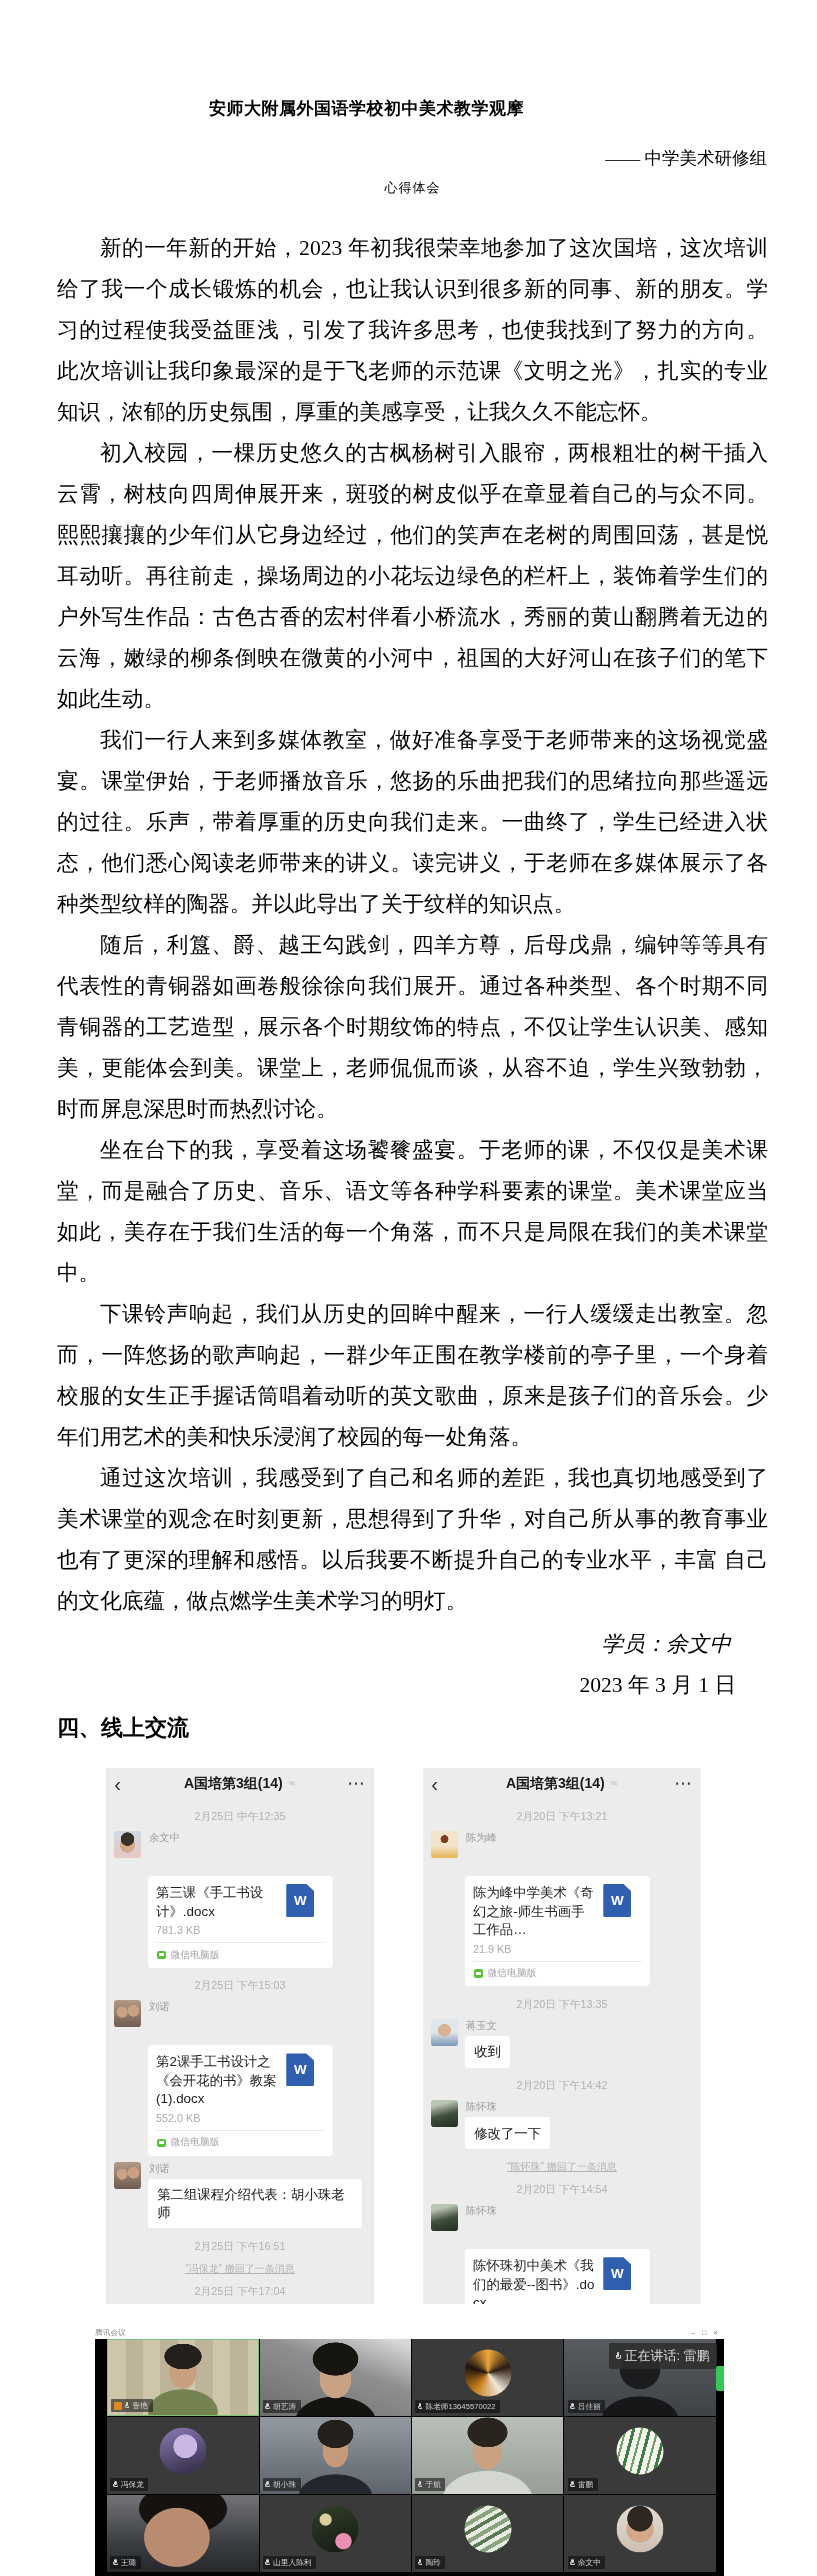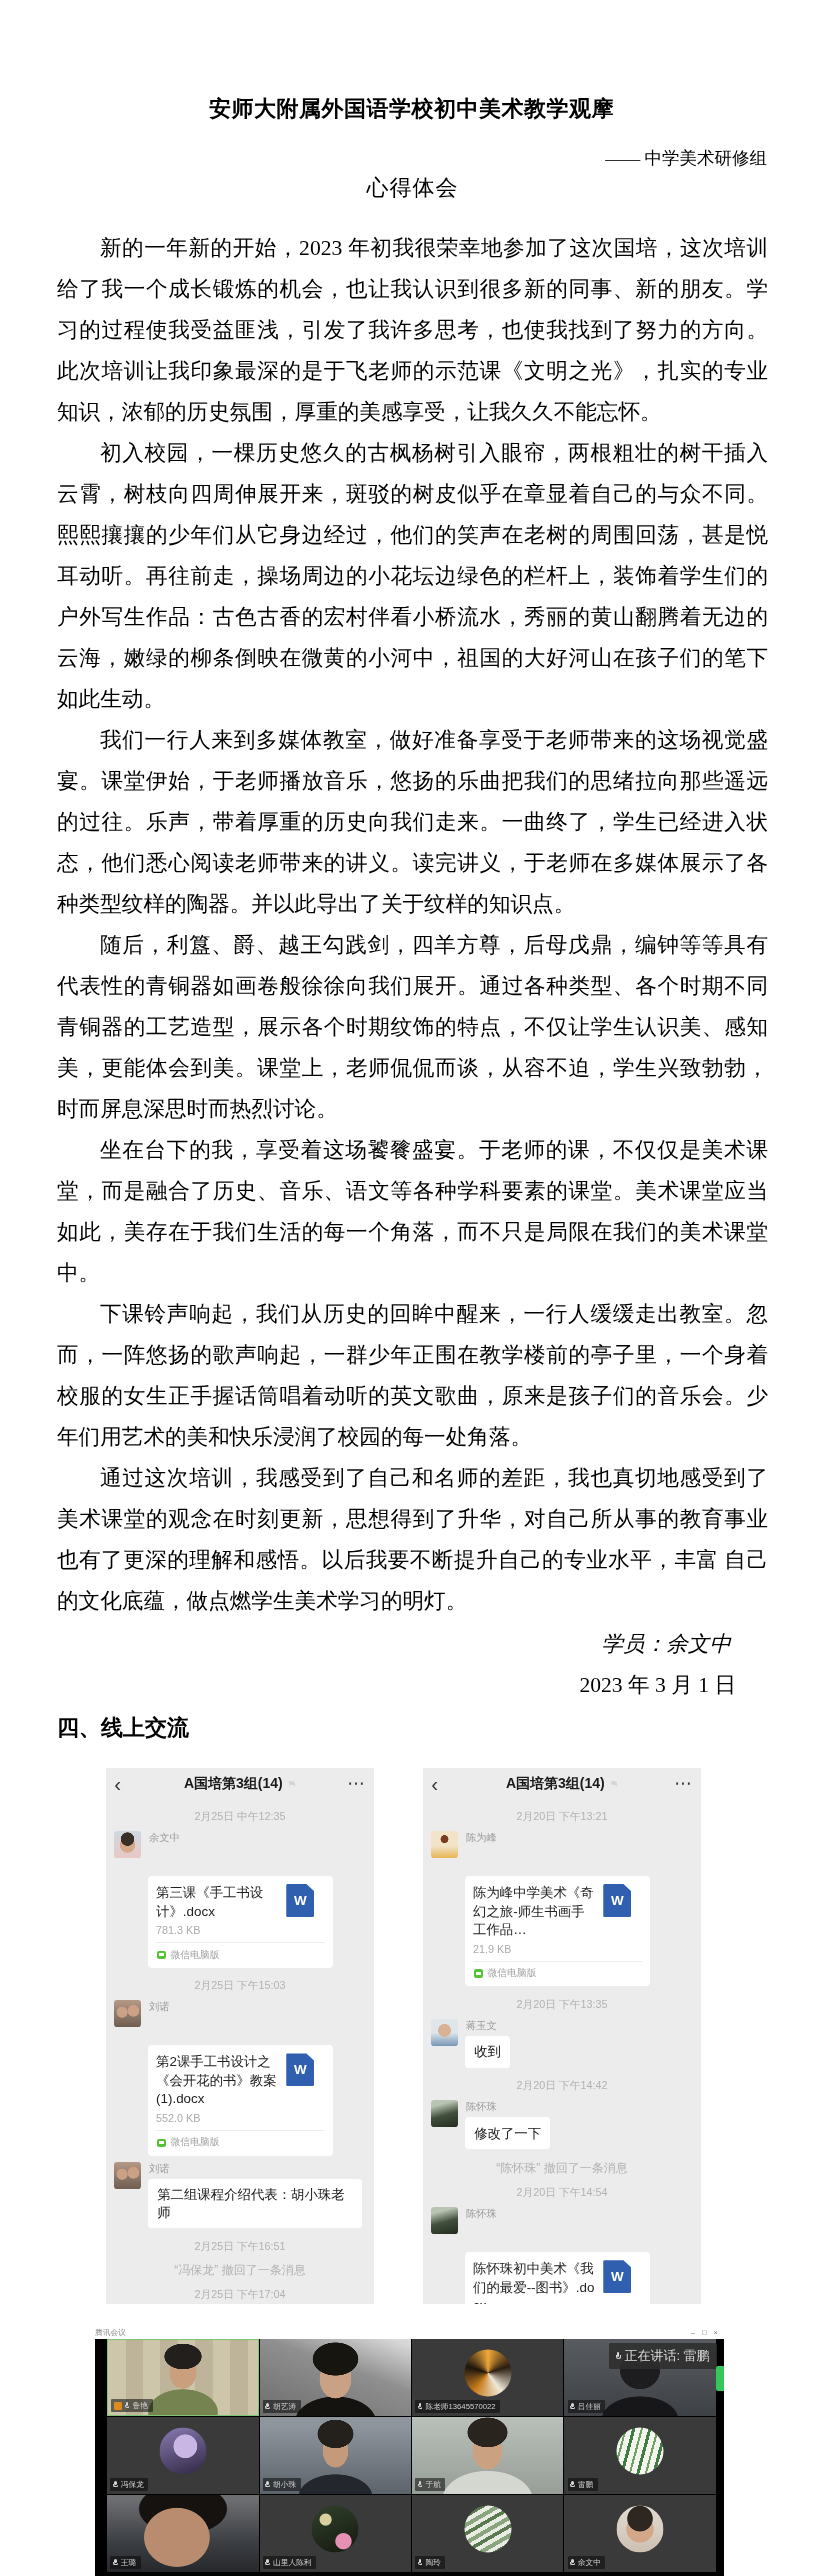--- a/index.html
+++ b/index.html
@@ -2,44 +2,44 @@
 <html style="font-size:8.2px"><head>
 <meta charset="utf-8">
 <style>
   html,body{margin:0;padding:0;background:#fff;}
   .page{position:relative;width:818px;height:3143px;margin:0 auto;background:#ffffff;
         font-family:"Liberation Serif", serif;color:#000;overflow:hidden;}
   .content{padding:0 50px 0 57px;}
 
   
   .doc-title{margin:95px 0 0 152px;font-family:"Liberation Sans",sans-serif;
-             font-weight:bold;font-size:22px;line-height:27px;letter-spacing:0.5px;}
+             font-weight:bold;font-size:17px;line-height:27px;letter-spacing:0.5px;}
   .byline{margin-top:24px;text-align:right;font-size:17.5px;line-height:25px;padding-right:1px;}
-  .subtitle{margin-top:4.1px;text-align:center;font-size:22px;line-height:25px;letter-spacing:1px;}
+  .subtitle{margin-top:4.1px;text-align:center;font-size:13px;line-height:25px;letter-spacing:1px;}
   .bodytext{margin-top:28px;}
   .bodytext p{margin:0;font-size:21.6px;line-height:41px;text-align:justify;text-indent:43px;}
   .signature{margin-top:2.1px;text-align:right;font-size:21.6px;line-height:41px;padding-right:37px;font-style:italic;}
   .docdate{text-align:right;font-size:21.6px;line-height:41px;padding-right:32px;}
   .sec-head{margin-top:7.2px;font-family:"Liberation Sans",sans-serif;font-weight:bold;
             font-size:22px;line-height:30px;}
 
   
   .shots{display:flex;margin:25px 0 0 106px;}
   .chat{width:268px;height:536px;background:#ececec;font-family:"Liberation Sans",sans-serif;
         position:relative;flex:none;overflow:hidden;}
   .chat.right{width:278px;margin-left:49px;}
   .chat-header{height:32px;display:flex;align-items:center;justify-content:center;position:relative;}
   .back{position:absolute;left:8.2px;top:2.1px;font-size:20.6px;color:#333;line-height:28px;}
   .more{position:absolute;right:8.2px;top:0;font-size:17.5px;color:#333;letter-spacing:1px;line-height:30px;}
   .chat-title{font-size:14px;color:#1a1a1a;font-weight:bold;display:flex;align-items:center;}
   .bell{position:relative;width:8.2px;height:8.2px;margin-left:5.2px;opacity:.55;}
   .bell::before{content:"";position:absolute;left:1.5px;top:0.5px;width:5.2px;height:4.6px;background:#c9c9c9;border-radius:2.6px 2.6px 1px 1px;}
   .bell::after{content:"";position:absolute;left:0;top:3.1px;width:8.2px;height:1px;background:#bdbdbd;transform:rotate(35deg);}
   .cdate{text-align:center;color:#b2b2b2;font-size:10.8px;margin:9.3px 0 3.1px;}
-  .sysmsg{text-align:center;color:#b2b2b2;font-size:12px;margin:8.2px 0 2.1px;}
+  .sysmsg{text-align:center;color:#b2b2b2;font-size:10px;margin:8.2px 0 2.1px;text-decoration:underline;}
   .msg{display:flex;padding:4.1px 8.2px 2.1px;}
   .avatar{width:27px;height:27px;border-radius:3.1px;flex:none;}
   .msg-body{margin-left:6.7px;}
   .sender{font-size:10.3px;color:#9b9b9b;margin:0 0 3.1px 1px;}
   .bubble{background:#fff;border-radius:3.6px;padding:7.2px 9.3px;font-size:13.4px;color:#151515;
           display:inline-block;max-width:196px;line-height:17.5px;}
   .file-card{background:#fff;border-radius:4.1px;padding:8.2px 8.2px 3.1px;width:169px;margin-top:31px;}
   .file-row{display:flex;align-items:flex-start;}
   .file-name{font-size:13.4px;color:#222;line-height:18.5px;width:123px;word-break:break-all;}
   .file-size{font-size:10.8px;color:#ababab;margin-top:3.1px;}

